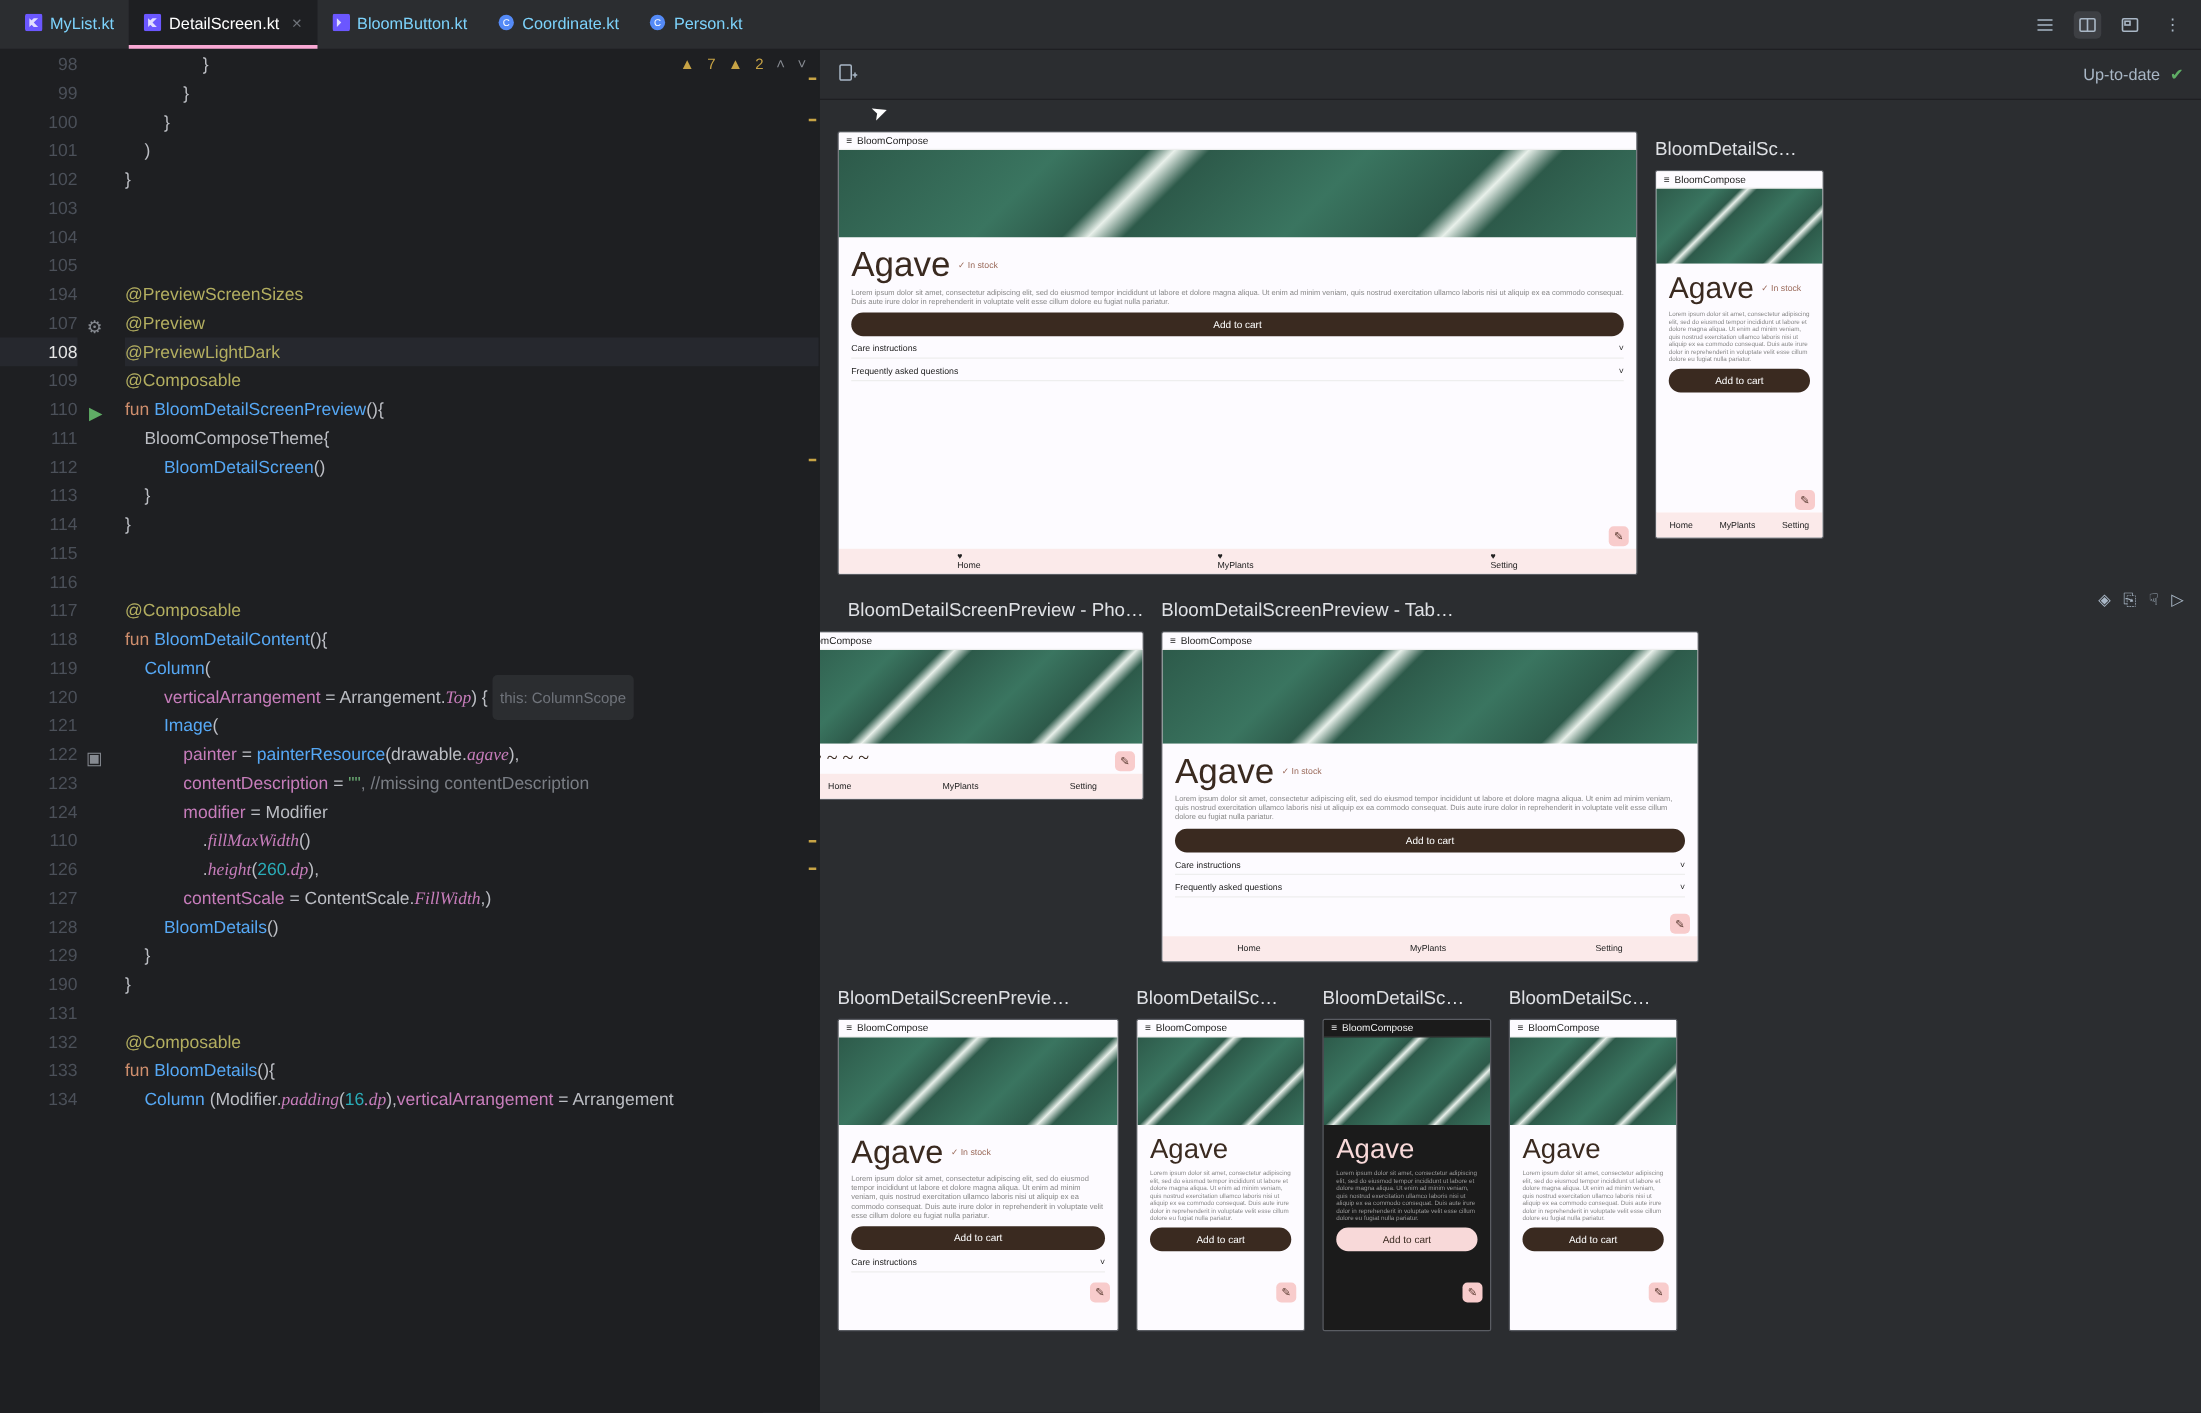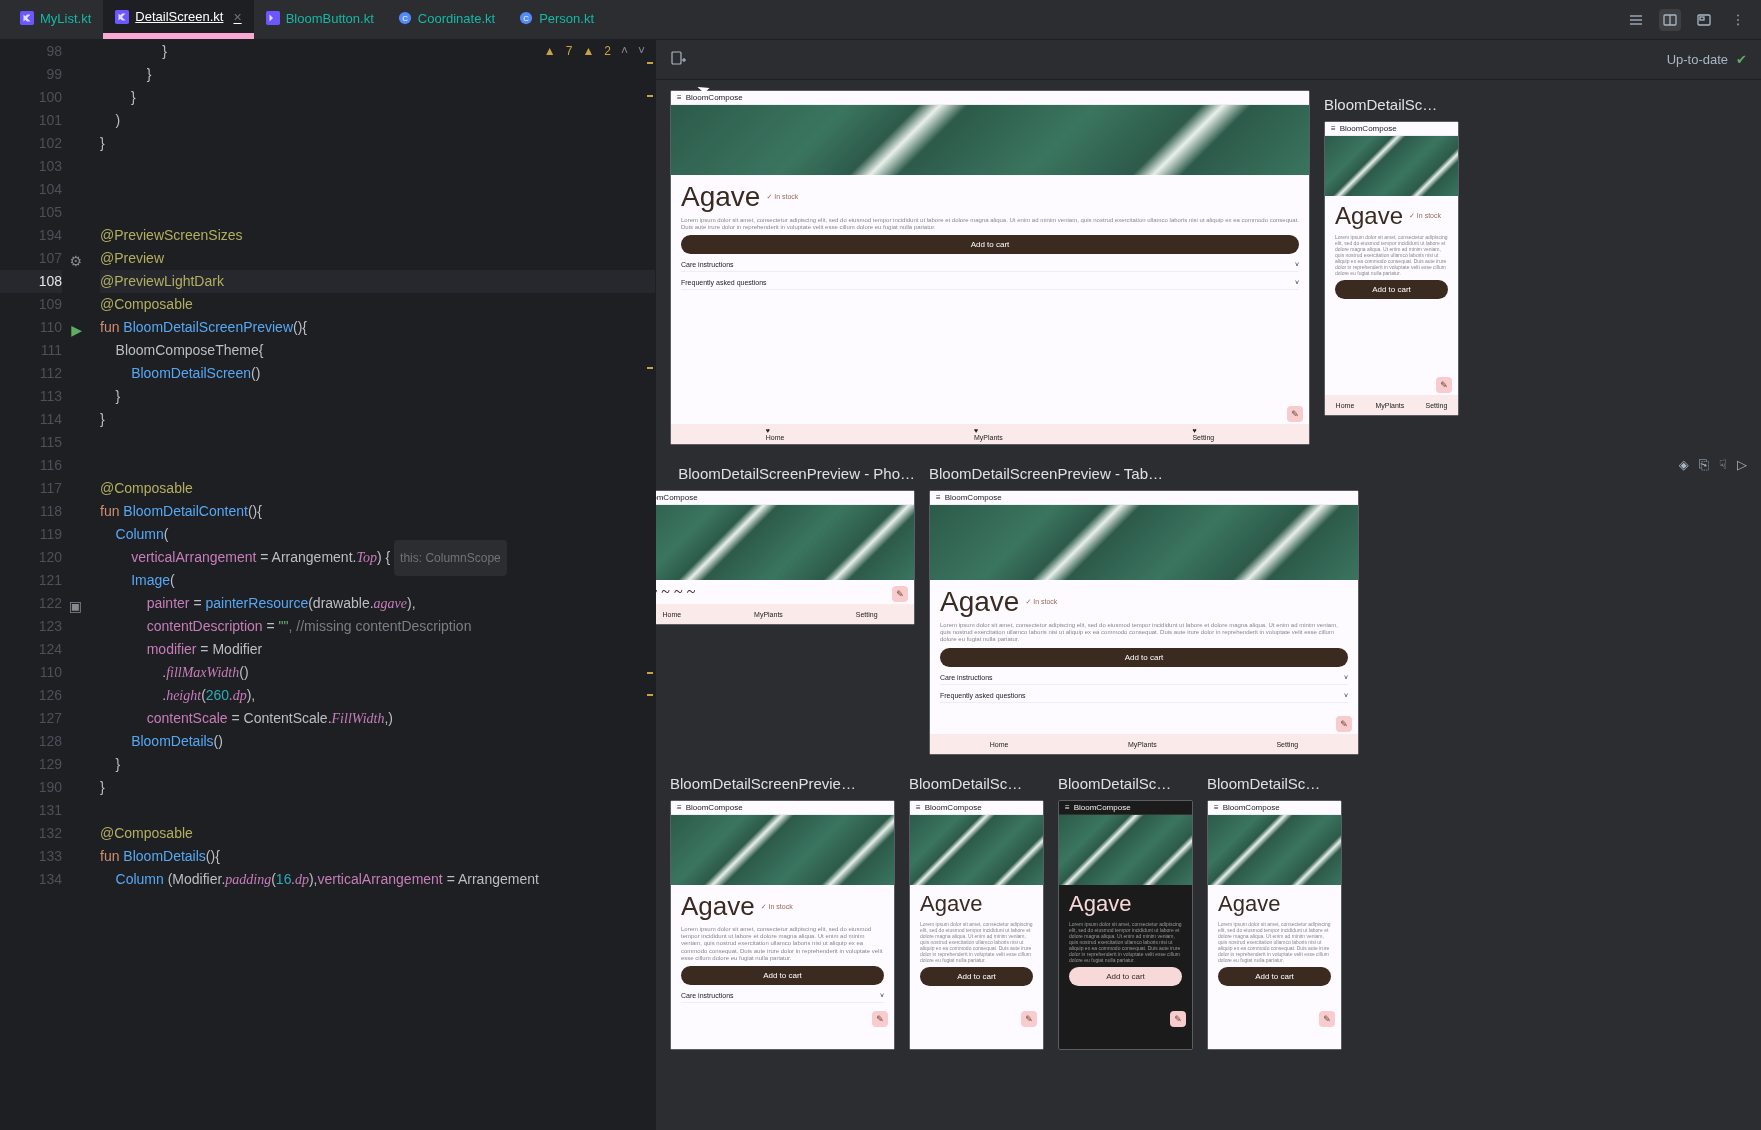--- a/index.html
+++ b/index.html
@@ -1,22 +1,22 @@
 <!DOCTYPE html>
 <html><head>
 <meta charset="utf-8">
 <style>
   * { margin: 0; padding: 0; box-sizing: border-box; font-family: 'Segoe UI', sans-serif; }
   body { background: #1e1f22; color: #bcbec4; font-size: 13px; overflow: hidden; width: 1761px; height: 1130px; }
   .root { display: flex; flex-direction: column; height: 100%; }
 
   
   .tabs { display: flex; align-items: center; height: 40px; background: #2b2d30; border-bottom: 1px solid #1e1f22; padding-left: 8px; }
-  .tab { display: flex; align-items: center; gap: 6px; padding: 0 12px; height: 100%; cursor: pointer; color: #14b8a6; font-size: 13px; border-bottom: 3px solid transparent; }
-  .tab.active { background: #1e1f22; color: #fff; border-bottom: 6px solid #f9a8d4; text-decoration: underline; }
+  .tab { display: flex; align-items: center; gap: 6px; padding: 0 12px; height: 100%; cursor: pointer; color: #7dd3fc; font-size: 13px; border-bottom: 3px solid transparent; }
+  .tab.active { background: #1e1f22; color: #fff; border-bottom: 3px solid #f9a8d4; }
   .tab .file-icon { width: 14px; height: 14px; display: inline-flex; }
   .tab .close-x { color: #6f737a; font-size: 14px; margin-left: 4px; }
   .tabs-right { margin-left: auto; display: flex; gap: 12px; padding-right: 12px; align-items: center; }
   .tabs-right .icon-btn { width: 22px; height: 22px; display:flex;align-items:center;justify-content:center; color:#a9b7c6; cursor:pointer; border-radius:4px;}
   .tabs-right .icon-btn.active { background:#3d3f43; }
 
   
   .body-split { flex: 1; display: flex; overflow: hidden; }
 
   
@@ -33,21 +33,21 @@
   .gutter .mark-play{ position:absolute; right:-20px; top:3px; }
   .code { flex:1; padding-left: 30px; white-space: pre; position:relative;}
   .code .line { height:23px; }
   .code .line.hl { background:#26282e; }
   .kw{color:#cf8e6d;} .ann{color:#b3ae60;} .fn{color:#56a8f5;} .prop{color:#c77dbb;font-style:italic;font-family:Liberation Serif, serif;} .prop-b{color:#c77dbb;} .str{color:#6aab73;} .num{color:#2aacb8;} .cmt{color:#7a7e85;} .hint{color:#6f737a;background:#2b2d30;padding:11px 6px;border-radius:4px;font-size:12px;}
 
   .scroll-map{ position:absolute; right:0; top:0; width:10px; height:100%; }
   .scroll-map .m{ position:absolute; left:2px; width:6px; height:2px; background:#c7a345; }
 
   
-  .preview { flex:1; display:flex; flex-direction:column; background:#2b2d30; border-left:1px solid #1e1f22; overflow:hidden;}
+  .preview { flex:1; display:flex; flex-direction:column; background:#2b2d30; border-left:1px solid #1e1f22; overflow:hidden;gap:15px;}
   .preview-toolbar { height:40px; display:flex; align-items:center; padding:0 14px; gap:8px; border-bottom:1px solid #1e1f22; }
   .preview-toolbar .tb-left .icon-btn, .preview-toolbar .tb-right .icon-btn { color:#a9b7c6; cursor:pointer;}
   .preview-toolbar .tb-right { margin-left:auto; display:flex; align-items:center; gap:8px; color:#a9b7c6; font-size:13px;}
   .check { color:#5fad65; }
 
   .preview-body { flex:1; overflow:auto; padding:10px 14px; }
   .prev-title { color:#dfe1e5; font-size:15px; margin:6px 0 8px 0; white-space:nowrap; overflow:hidden; text-overflow:ellipsis;}
   .row { display:flex; gap:14px; margin-bottom:14px; align-items:flex-start; position:relative;}
   .row .prev-col { display:flex; flex-direction:column; }
   .action-icons { position:absolute; right:0; top:-2px; display:flex; gap:10px; color:#a9b7c6; }

